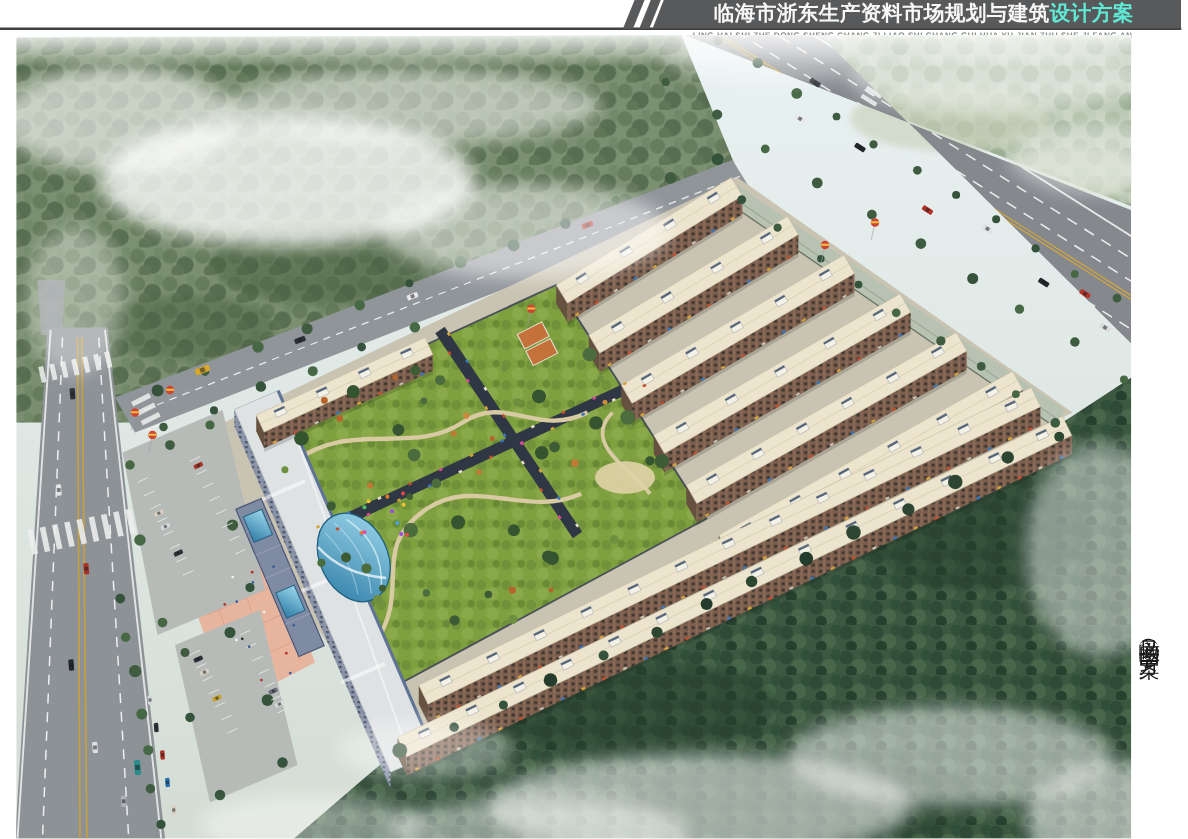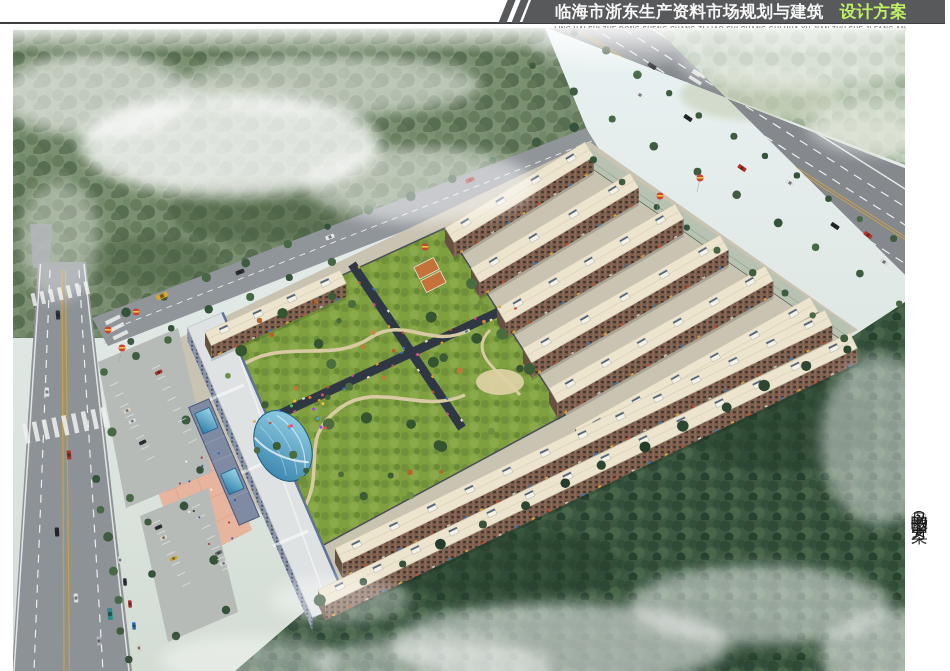--- a/index.html
+++ b/index.html
@@ -6,21 +6,21 @@
   .page{position:relative;width:950px;height:671px;background:#ffffff;overflow:hidden;
         font-family:"Liberation Sans","DejaVu Sans",sans-serif;}
   .rule{position:absolute;top:22px;left:0;width:945px;height:2px;background:#3f4042;}
   .stripe{position:absolute;top:0;width:8px;height:23px;background:#58595b;transform:skewX(-22deg);}
   .s1{left:503px;} .s2{left:516px;}
   .band{position:absolute;left:522px;top:0;width:423px;height:23px;background:#58595b;
         clip-path:polygon(9px 0,100% 0,100% 100%,0 100%);
         display:flex;align-items:center;justify-content:flex-end;
         padding-right:38px;box-sizing:border-box;white-space:nowrap;}
   .band .t{font-size:16.5px;font-weight:bold;color:#f7f7f7;letter-spacing:0.3px;line-height:23px;}
-  .band .accent{color:#bef264;margin-left:16px;}
+  .band .accent{color:#5eead4;}
   .pinyin{position:absolute;top:24.5px;right:44px;font-size:6.5px;font-weight:bold;color:#8c8c8c;
           letter-spacing:0.42px;white-space:nowrap;}
   .render{position:absolute;left:13px;top:28px;width:892px;height:643px;}
   .caption{position:absolute;left:897px;top:497px;writing-mode:vertical-rl;text-orientation:mixed;
            font-size:17px;letter-spacing:3px;color:#191919;line-height:44px;}
 </style>
 </head>
 <body>
 
 <div class="page">

